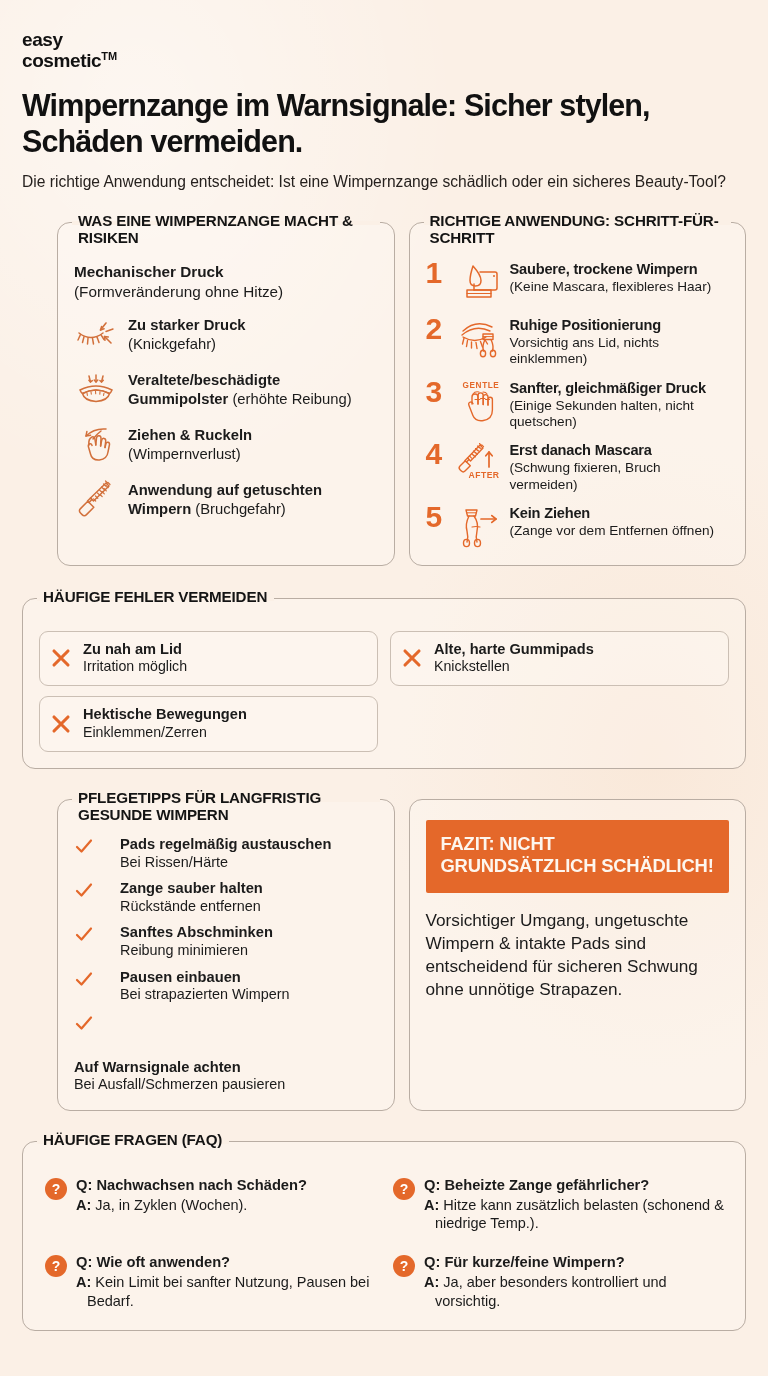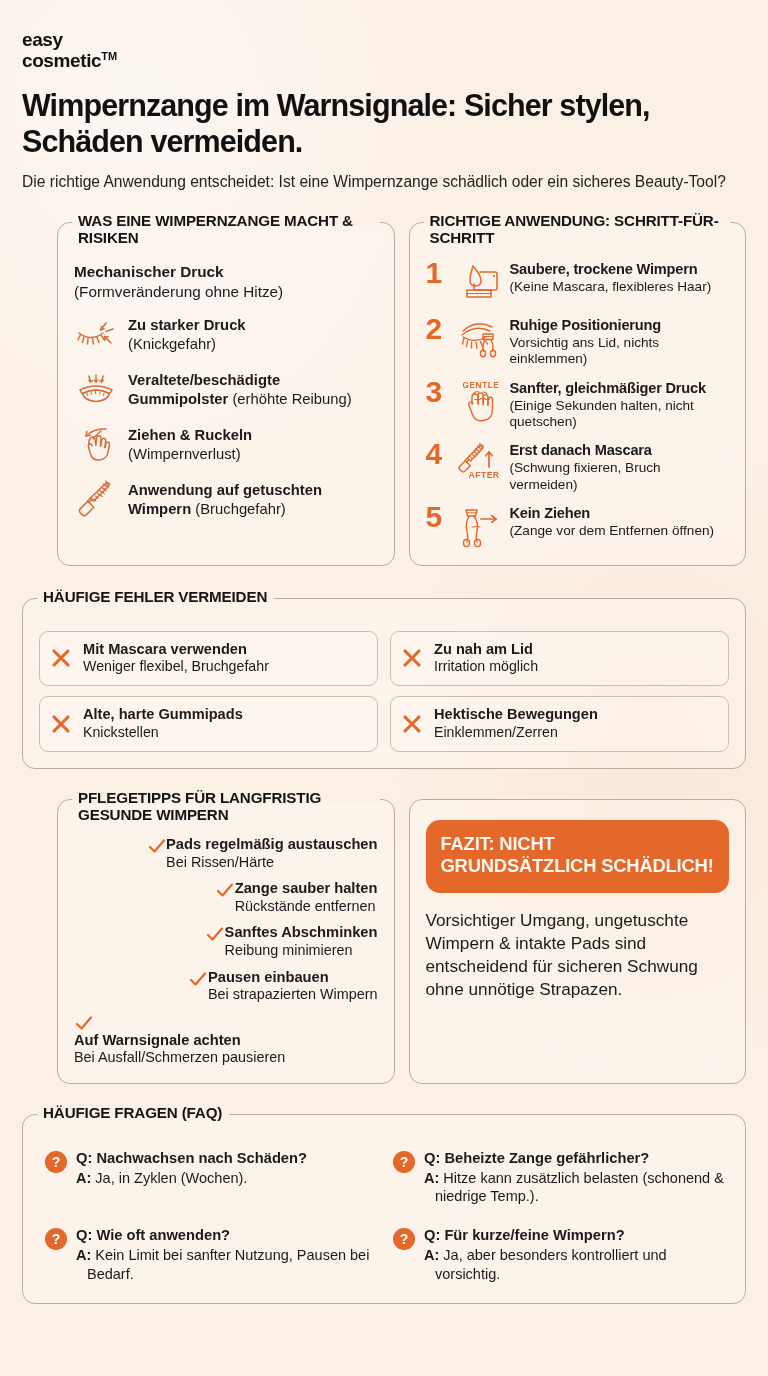--- a/index.html
+++ b/index.html
@@ -201,39 +201,38 @@
   }
   .mist .t { font-size: 14.6px; font-weight: bold; line-height: 1.18; }
   .mist .d { font-size: 14.2px; line-height: 1.22; }
 
   
   .row3 { margin-top: 30px; }
   .tips { margin-top: 18px; }
   .tip {
     display: flex;
     align-items: flex-start;
-    gap: 0;
+    gap: 27px;
     margin-bottom: 9px;
-    justify-content: flex-end;
   }
   .tip:last-child { margin-bottom: 0; flex-direction: column; }
   .tip .ck {
     flex: 0 0 19px; width: 19px; height: 19px;
     display: flex; align-items: center; justify-content: center;
     padding-top: 2px;
   }
   .tip .t { font-size: 14.7px; font-weight: bold; line-height: 1.2; }
   .tip .d { font-size: 14.4px; line-height: 1.22; }
 
   
   .verdict { display: flex; flex-direction: column; }
   .verdict-banner {
     background: #e4682a;
     color: #fdf6ee;
-    border-radius: 14px;
+    border-radius: 2px;
     padding: 13px 15px 15px 15px;
     font-weight: bold;
     font-size: 18.4px;
     line-height: 1.22;
     letter-spacing: -0.2px;
     text-transform: uppercase;
     margin-top: 2px;
   }
   .verdict-text {
     margin-top: 16px;
@@ -489,63 +488,52 @@
       </div>
     </div>
   </div>
 
   <div class="card mistakes">
     <div class="legend">
       <span class="legend-text">HÄUFIGE FEHLER VERMEIDEN</span>
     </div>
     <div class="mist-grid">
 
+
       <div class="mist">
         <span class="x">
           <svg width="22" height="22" viewBox="0 0 22 22" fill="none" stroke="#e4682a" stroke-width="3.1" stroke-linecap="round">
               <path d="M4 4 L18 18 M18 4 L4 18"></path>
             </svg>
         </span>
         <span>
-          <span class="t" style="display:block">Mit Mascara verwenden</span>
-          <span class="d" style="display:block">Weniger flexibel, Bruchgefahr</span>
+          <span class="t" style="display:block">Zu nah am Lid</span>
+          <span class="d" style="display:block">Irritation möglich</span>
         </span>
       </div>
 
       <div class="mist">
         <span class="x">
           <svg width="22" height="22" viewBox="0 0 22 22" fill="none" stroke="#e4682a" stroke-width="3.1" stroke-linecap="round">
               <path d="M4 4 L18 18 M18 4 L4 18"></path>
             </svg>
         </span>
         <span>
-          <span class="t" style="display:block">Zu nah am Lid</span>
-          <span class="d" style="display:block">Irritation möglich</span>
+          <span class="t" style="display:block">Alte, harte Gummipads</span>
+          <span class="d" style="display:block">Knickstellen</span>
         </span>
       </div>
 
       <div class="mist">
         <span class="x">
           <svg width="22" height="22" viewBox="0 0 22 22" fill="none" stroke="#e4682a" stroke-width="3.1" stroke-linecap="round">
               <path d="M4 4 L18 18 M18 4 L4 18"></path>
             </svg>
         </span>
         <span>
-          <span class="t" style="display:block">Alte, harte Gummipads</span>
-          <span class="d" style="display:block">Knickstellen</span>
-        </span>
-      </div>
-
-      <div class="mist">
-        <span class="x">
-          <svg width="22" height="22" viewBox="0 0 22 22" fill="none" stroke="#e4682a" stroke-width="3.1" stroke-linecap="round">
-              <path d="M4 4 L18 18 M18 4 L4 18"></path>
-            </svg>
-        </span>
-        <span>
           <span class="t" style="display:block">Hektische Bewegungen</span>
           <span class="d" style="display:block">Einklemmen/Zerren</span>
         </span>
       </div>
 
     </div>
   </div>
 
   <div class="row2 row3">
 

